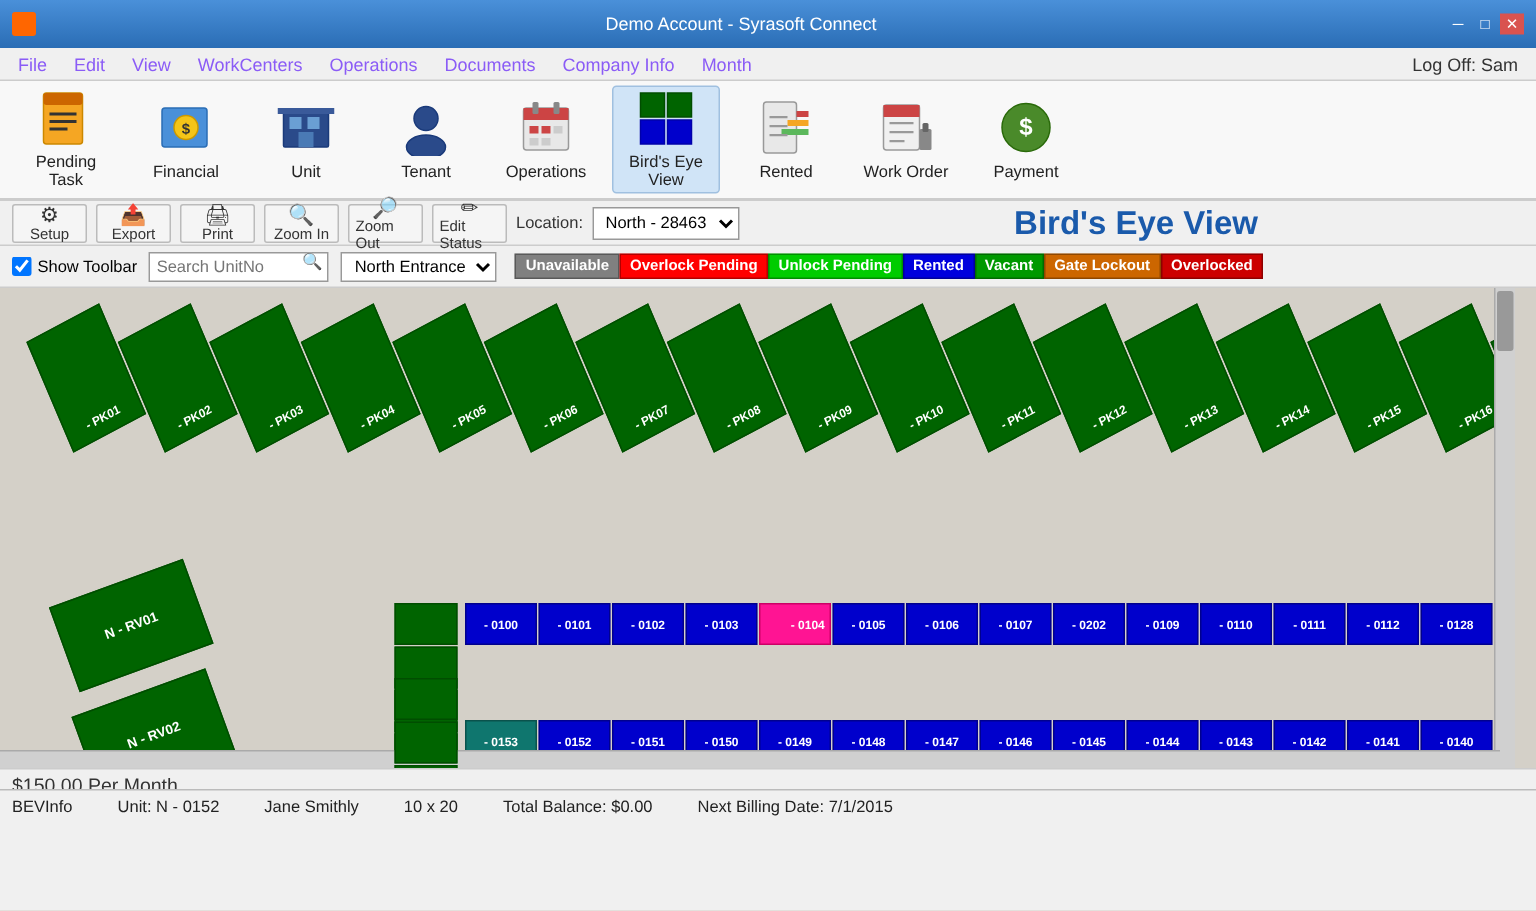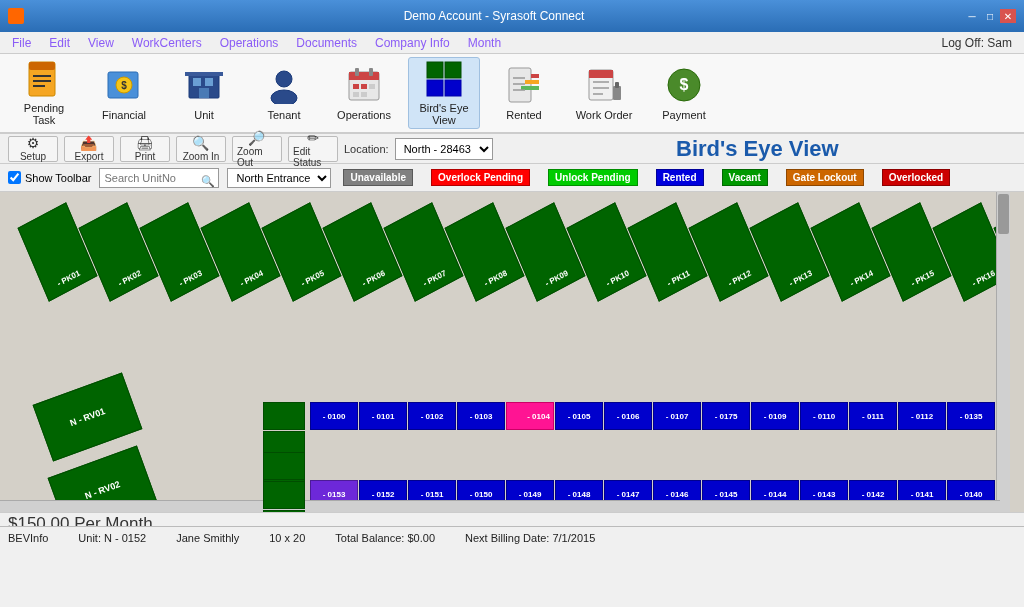--- a/index.html
+++ b/index.html
@@ -115,37 +115,37 @@
     .show-toolbar { display: flex; align-items: center; gap: 4px; font-size: 11px; }
     .search-box {
       height: 20px; width: 120px;
       border: 1px solid #999; padding: 0 4px; font-size: 11px;
       background: white;
     }
     .entrance-select {
       height: 20px; font-size: 11px; border: 1px solid #999;
       background: white; padding: 0 4px; text-align: center;
     }
-    .legend-items { display: flex; align-items: center; gap: 18px; margin-left: 4px; }
+    .legend-items { display: flex; align-items: center; gap: 0; margin-left: 4px; }
     .legend-item {
       padding: 2px 6px; font-size: 10px; color: white; font-weight: bold;
       border: 1px solid rgba(0,0,0,0.3);
     }
 
     
     #status-bar {
       background: #f0f0f0;
       height: 22px;
       display: flex;
       align-items: center;
       padding: 0 8px;
       border-top: 1px solid #ccc;
       font-size: 11px; color: #333;
     }
-    #status-bar .price { font-size: 17px; }
+    #status-bar .price { font-size: 13px; }
 
     
     #info-bar {
       background: #f0f0f0;
       height: 22px;
       display: flex;
       align-items: center;
       padding: 0 8px;
       border-top: 1px solid #bbb;
       gap: 30px;
@@ -191,21 +191,21 @@
       margin-bottom: 1px;
     }
     .s-cell {
       width: 48px; height: 28px;
       display: flex; align-items: center; justify-content: center;
       font-size: 8px; color: white; font-weight: bold;
       border: 1px solid rgba(0,0,0,0.3);
       cursor: pointer;
     }
     .s-blue { background: #0000cc; }
-    .s-green { background: #6d28d9; }
+    .s-green { background: #0f766e; }
     .s-pink { background: #ff1493; border-color: #cc0066; padding-left: 17px; }
 
     .left-stack {
       position: absolute;
       top: 210px;
       left: 263px;
       display: flex;
       flex-direction: column;
       gap: 1px;
     }
@@ -431,21 +431,21 @@
     <option>North - 28463</option>
   </select>
   <div class="bev-title">Bird's Eye View</div>
 </div>
 
 <div id="control-bar">
   <div class="show-toolbar">
     <input type="checkbox" checked="" style="">
     <span>Show Toolbar</span>
   </div>
-  <div style="position:relative; display:flex; align-items:flex-end;">
+  <div style="position:relative; display:flex; align-items:flex-start;">
     <input type="text" class="search-box" placeholder="Search UnitNo" style="">
     <span style="position:absolute; right:4px; font-size:11px; color:#666;">🔍</span>
   </div>
   <select class="entrance-select">
     <option>North Entrance</option>
   </select>
   <div class="legend-items">
     <div class="legend-item" style="background:#808080;">Unavailable</div>
     <div class="legend-item" style="background:#ff0000;">Overlock Pending</div>
     <div class="legend-item" style="background:#00cc00;">Unlock Pending</div>
@@ -485,26 +485,26 @@
     <div class="storage-section" id="storage-section">
         <div class="s-row">
           <div class="s-cell s-blue">- 0100</div>
           <div class="s-cell s-blue">- 0101</div>
           <div class="s-cell s-blue">- 0102</div>
           <div class="s-cell s-blue">- 0103</div>
           <div class="s-cell s-pink">- 0104</div>
           <div class="s-cell s-blue">- 0105</div>
           <div class="s-cell s-blue">- 0106</div>
           <div class="s-cell s-blue">- 0107</div>
-          <div class="s-cell s-blue">- 0175</div>
+          <div class="s-cell s-blue">- 0202</div>
           <div class="s-cell s-blue">- 0109</div>
           <div class="s-cell s-blue">- 0110</div>
           <div class="s-cell s-blue">- 0111</div>
           <div class="s-cell s-blue">- 0112</div>
-          <div class="s-cell s-blue">- 0135</div>
+          <div class="s-cell s-blue">- 0128</div>
           <div class="s-cell s-blue">- 0114</div>
         </div>
         <div class="s-row" style="margin-top: 50px;">
           <div class="s-cell s-green">- 0153</div>
           <div class="s-cell s-blue">- 0152</div>
           <div class="s-cell s-blue">- 0151</div>
           <div class="s-cell s-blue">- 0150</div>
           <div class="s-cell s-blue">- 0149</div>
           <div class="s-cell s-blue">- 0148</div>
           <div class="s-cell s-blue">- 0147</div>

